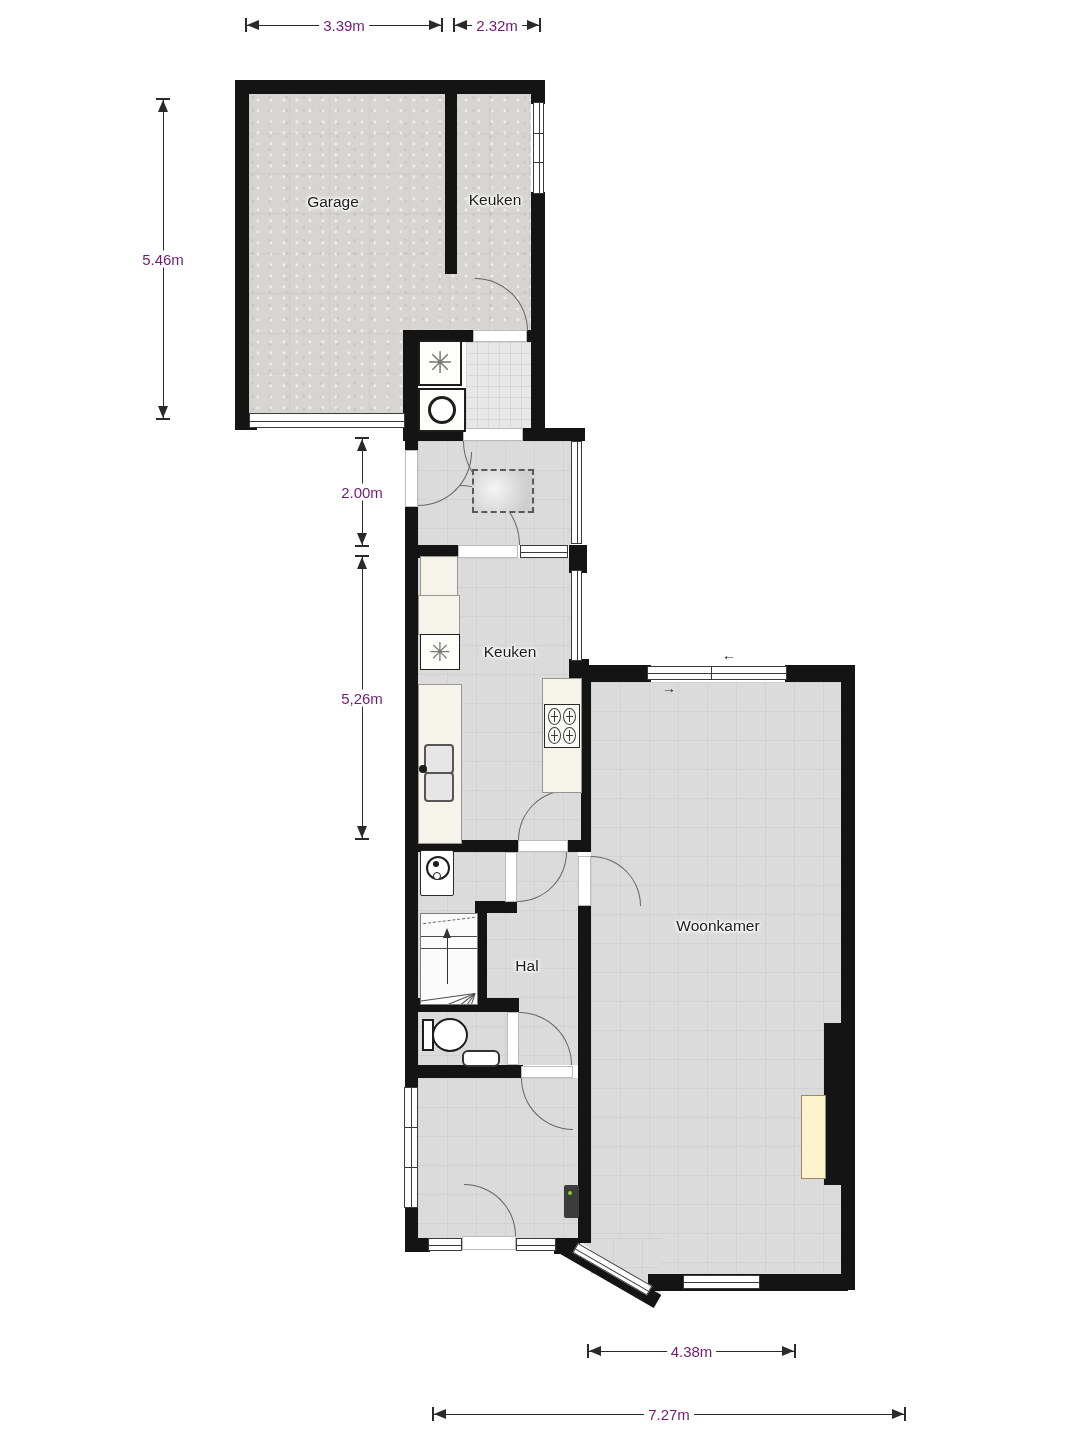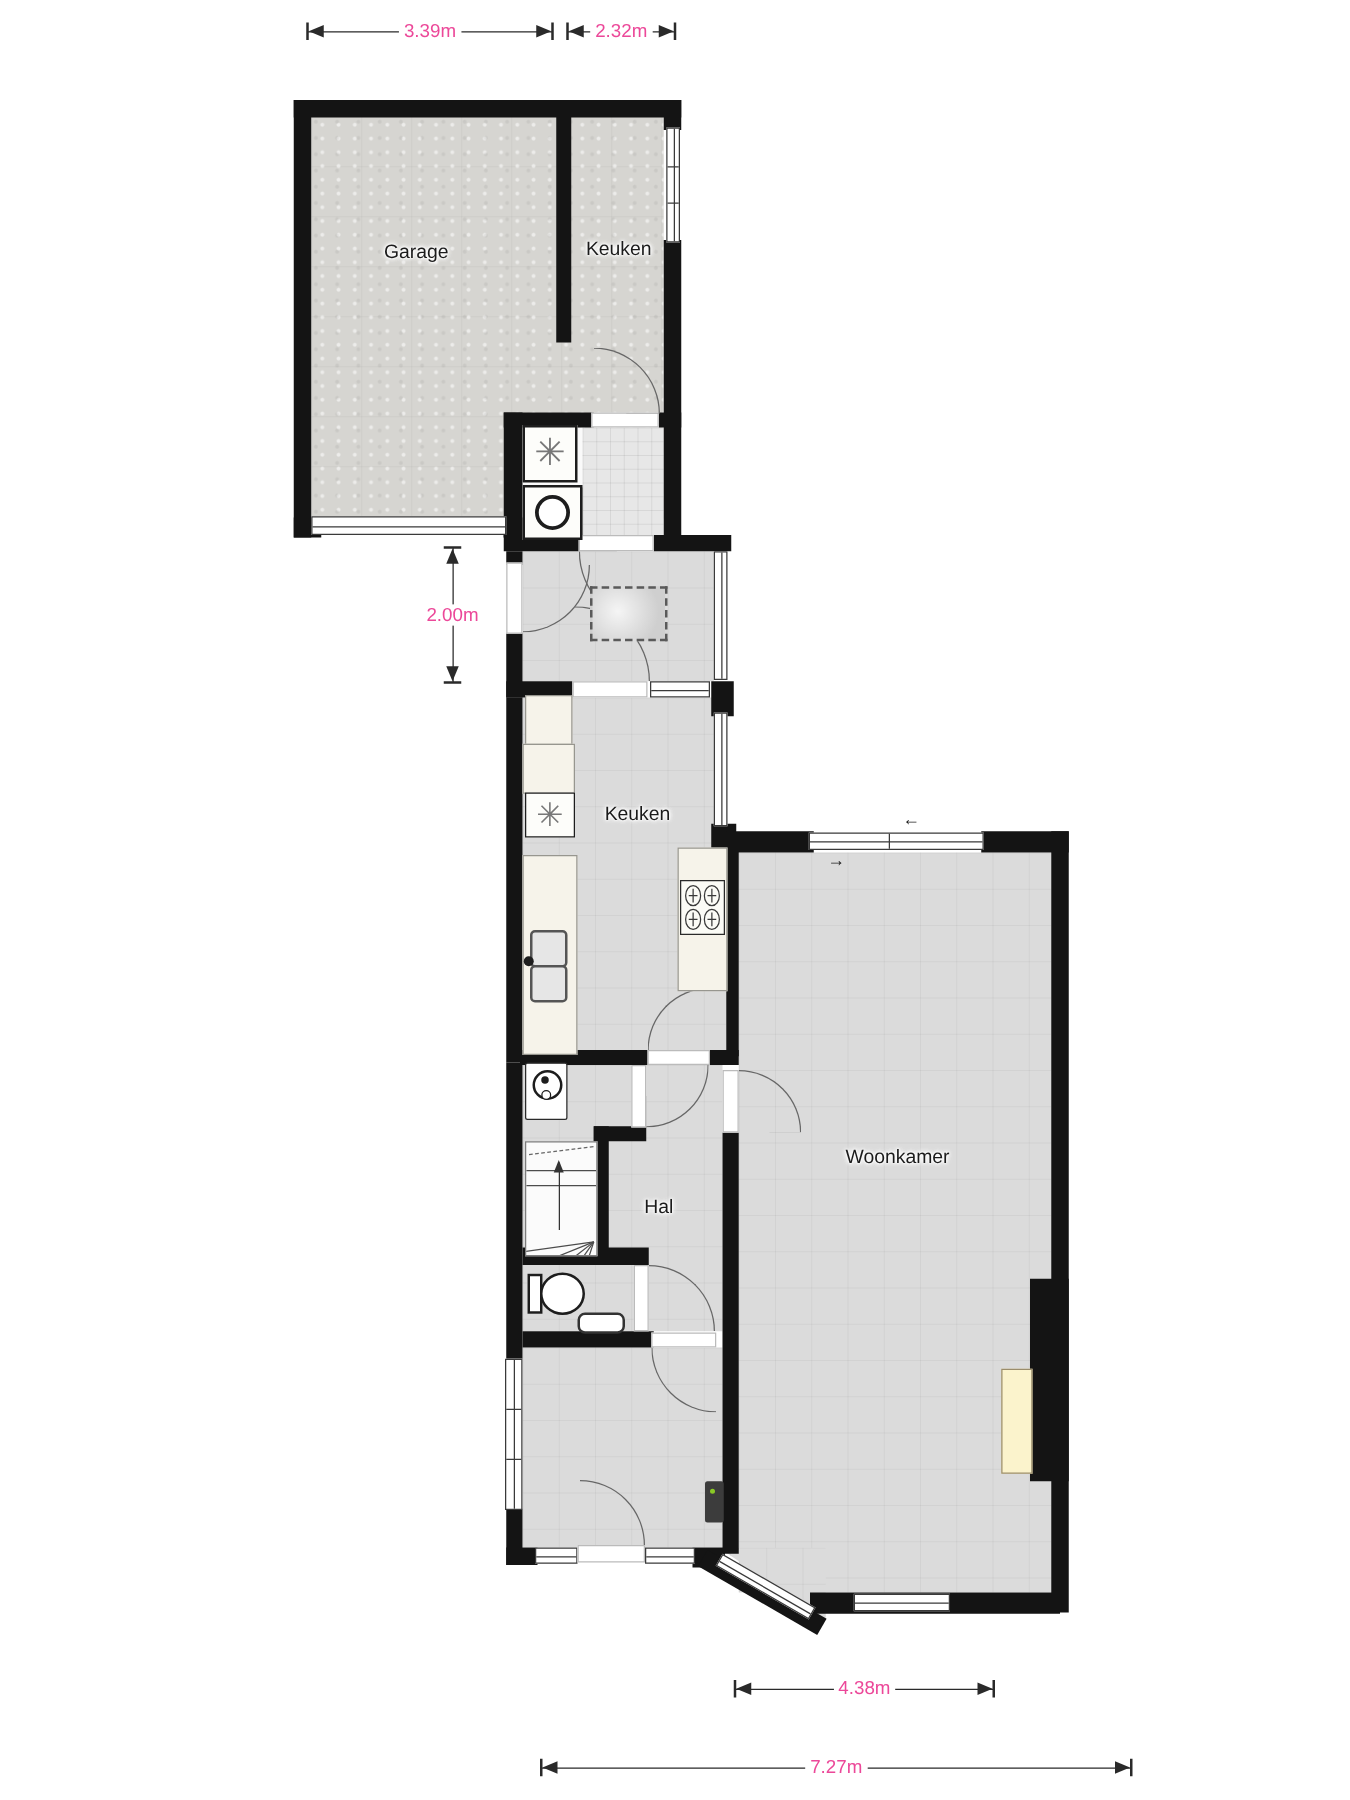--- a/index.html
+++ b/index.html
@@ -71,21 +71,21 @@
   .tick-b{position:absolute;bottom:0;left:50%;margin-left:-7px;height:2px;width:14px;background:#2a2a2a;}
   .arr-l{position:absolute;left:2px;top:50%;margin-top:-5px;width:0;height:0;
          border-top:5px solid transparent;border-bottom:5px solid transparent;border-right:12px solid #2a2a2a;}
   .arr-r{position:absolute;right:2px;top:50%;margin-top:-5px;width:0;height:0;
          border-top:5px solid transparent;border-bottom:5px solid transparent;border-left:12px solid #2a2a2a;}
   .arr-t{position:absolute;top:2px;left:50%;margin-left:-5px;width:0;height:0;
          border-left:5px solid transparent;border-right:5px solid transparent;border-bottom:12px solid #2a2a2a;}
   .arr-b{position:absolute;bottom:2px;left:50%;margin-left:-5px;width:0;height:0;
          border-left:5px solid transparent;border-right:5px solid transparent;border-top:12px solid #2a2a2a;}
   .dim-label{position:absolute;left:50%;top:50%;transform:translate(-50%,-50%);background:#fff;
-             padding:0 4px;font-size:15px;color:#ec4899;white-space:nowrap;}
+             padding:0 4px;font-size:15px;color:#701a75;white-space:nowrap;}
   .slide-arrow{position:absolute;font-size:14px;color:#222;line-height:1;}
   .stair-arrow{position:absolute;left:26px;top:16px;bottom:20px;width:1px;background:#333;}
   .stair-arrow:before{content:"";position:absolute;top:-2px;left:-4px;border-left:4.5px solid transparent;
      border-right:4.5px solid transparent;border-bottom:10px solid #333;}
   .stair-dash{position:absolute;left:2px;right:2px;top:6px;border-top:1px dashed #666;transform:rotate(-7deg);}
 </style>
 </head>
 <body>
 
 <div id="plan">
@@ -257,28 +257,44 @@
     <div class="dim-label">3.39m</div>
   </div>
   <div class="dim" style="left:453px;top:14px;width:88px;height:22px;">
     <div class="dim-line-h"></div>
       <div class="tick-l"></div>
       <div class="tick-r"></div>
       <div class="arr-l"></div>
       <div class="arr-r"></div>
     <div class="dim-label">2.32m</div>
   </div>
+  <div class="dim" style="left:152px;top:98px;width:22px;height:322px;">
+    <div class="dim-line-v"></div>
+      <div class="tick-t"></div>
+      <div class="tick-b"></div>
+      <div class="arr-t"></div>
+      <div class="arr-b"></div>
+    <div class="dim-label">5.46m</div>
+  </div>
   <div class="dim" style="left:351px;top:437px;width:22px;height:110px;">
     <div class="dim-line-v"></div>
       <div class="tick-t"></div>
       <div class="tick-b"></div>
       <div class="arr-t"></div>
       <div class="arr-b"></div>
     <div class="dim-label">2.00m</div>
   </div>
+  <div class="dim" style="left:351px;top:555px;width:22px;height:285px;">
+    <div class="dim-line-v"></div>
+      <div class="tick-t"></div>
+      <div class="tick-b"></div>
+      <div class="arr-t"></div>
+      <div class="arr-b"></div>
+    <div class="dim-label">5,26m</div>
+  </div>
   <div class="dim" style="left:587px;top:1340px;width:209px;height:22px;">
     <div class="dim-line-h"></div>
       <div class="tick-l"></div>
       <div class="tick-r"></div>
       <div class="arr-l"></div>
       <div class="arr-r"></div>
     <div class="dim-label">4.38m</div>
   </div>
   <div class="dim" style="left:432px;top:1403px;width:474px;height:22px;">
     <div class="dim-line-h"></div>

